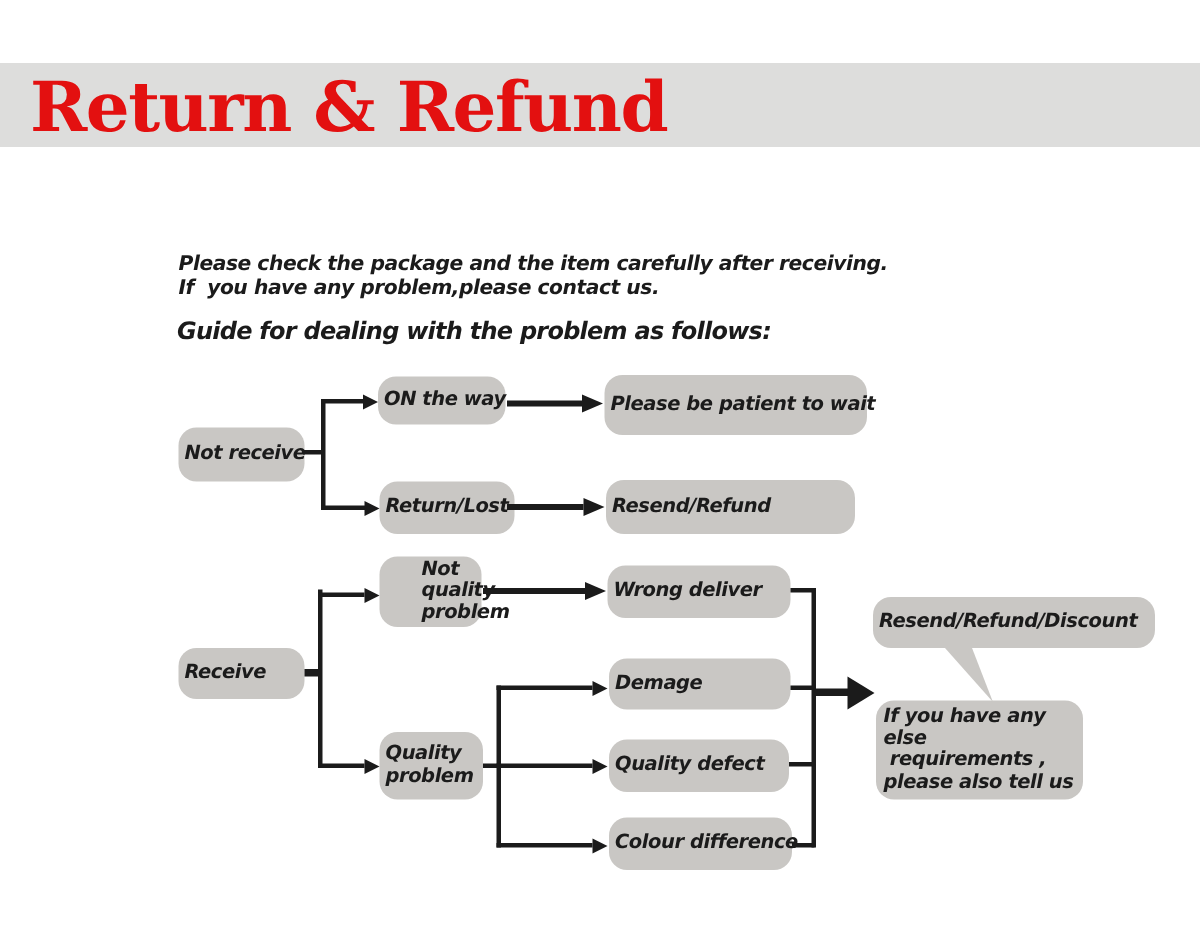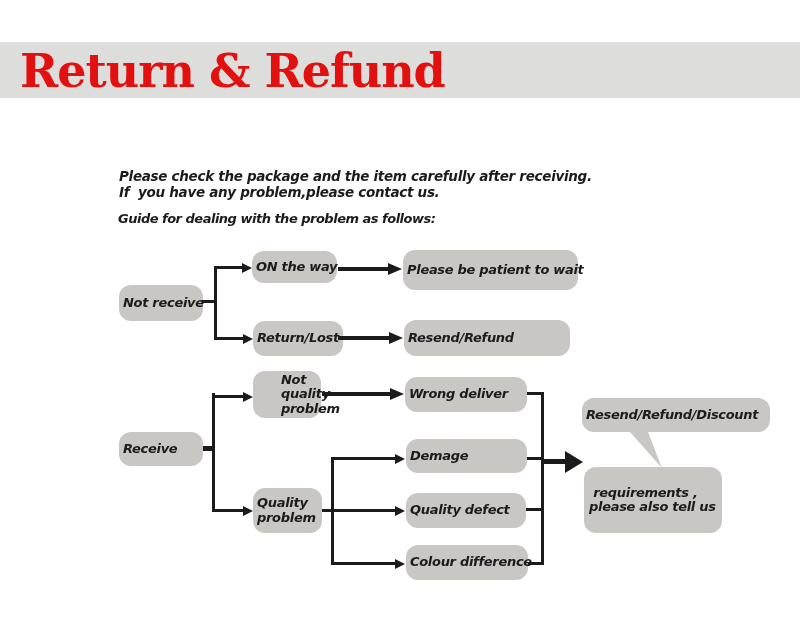--- a/index.html
+++ b/index.html
@@ -22,21 +22,21 @@
     font-family:"DejaVu Serif","Liberation Serif",serif;
     font-weight:bold;font-size:46px;line-height:58px;
     color:var(--title-red);letter-spacing:-1px;white-space:nowrap;
   }
   .txt{
     position:absolute;color:var(--ink);
     font-style:italic;font-weight:bold;
     white-space:pre-wrap;letter-spacing:-0.3px;
   }
   .intro-line{font-size:13.5px;line-height:16px;}
-  .guide{font-size:13px;letter-spacing:-0.5px;}
+  .guide{font-size:16px;letter-spacing:-0.5px;}
   .node{
     position:absolute;background:var(--node-bg);color:var(--ink);
     font-style:italic;font-weight:bold;font-size:13px;line-height:14.5px;
     letter-spacing:-0.3px;box-sizing:border-box;
     display:flex;align-items:center;padding:2px 4px;white-space:nowrap;border-radius:12px;
   }
   .node.multi{flex-direction:column;align-items:flex-start;justify-content:center;white-space:pre-wrap;}
   .node.multi span{display:block;}
   .hline,.vline,.stub{position:absolute;background:var(--ink);}
   .ah{position:absolute;width:0;height:0;border-style:solid;border-color:transparent;}
@@ -90,20 +90,21 @@
     <span>problem</span>
   </div>
   <div class="node" style="left:405px;top:377px;width:122px;height:35px;">Wrong deliver</div>
   <div class="node" style="left:406px;top:439px;width:121px;height:34px;">Demage</div>
   <div class="node" style="left:406px;top:493px;width:120px;height:35px;">Quality defect</div>
   <div class="node" style="left:406px;top:545px;width:122px;height:35px;">Colour difference</div>
   <div class="node" style="left:582px;top:398px;width:188px;height:34px;">Resend/Refund/Discount</div>
 
   <div class="tail" style="left:630px;top:432px;width:34px;height:36px;"></div>
   <div class="node multi" style="left:584px;top:467px;width:138px;height:66px;padding:4px 5px;">
+    <span>If you have any else</span>
     <span> requirements ,</span>
     <span>please also tell us</span>
   </div>
 
   <div class="stub" style="left:203px;top:446px;width:11px;height:5px;"></div>
   <div class="vline" style="left:212px;top:393px;width:3px;height:119px;"></div>
   <div class="hline" style="left:212px;top:395px;width:31px;height:3px;"></div>
   <div class="ah sm" style="left:243px;top:391.5px;"></div>
   <div class="hline" style="left:212px;top:509px;width:31px;height:3px;"></div>
   <div class="ah sm" style="left:243px;top:505.5px;"></div>

